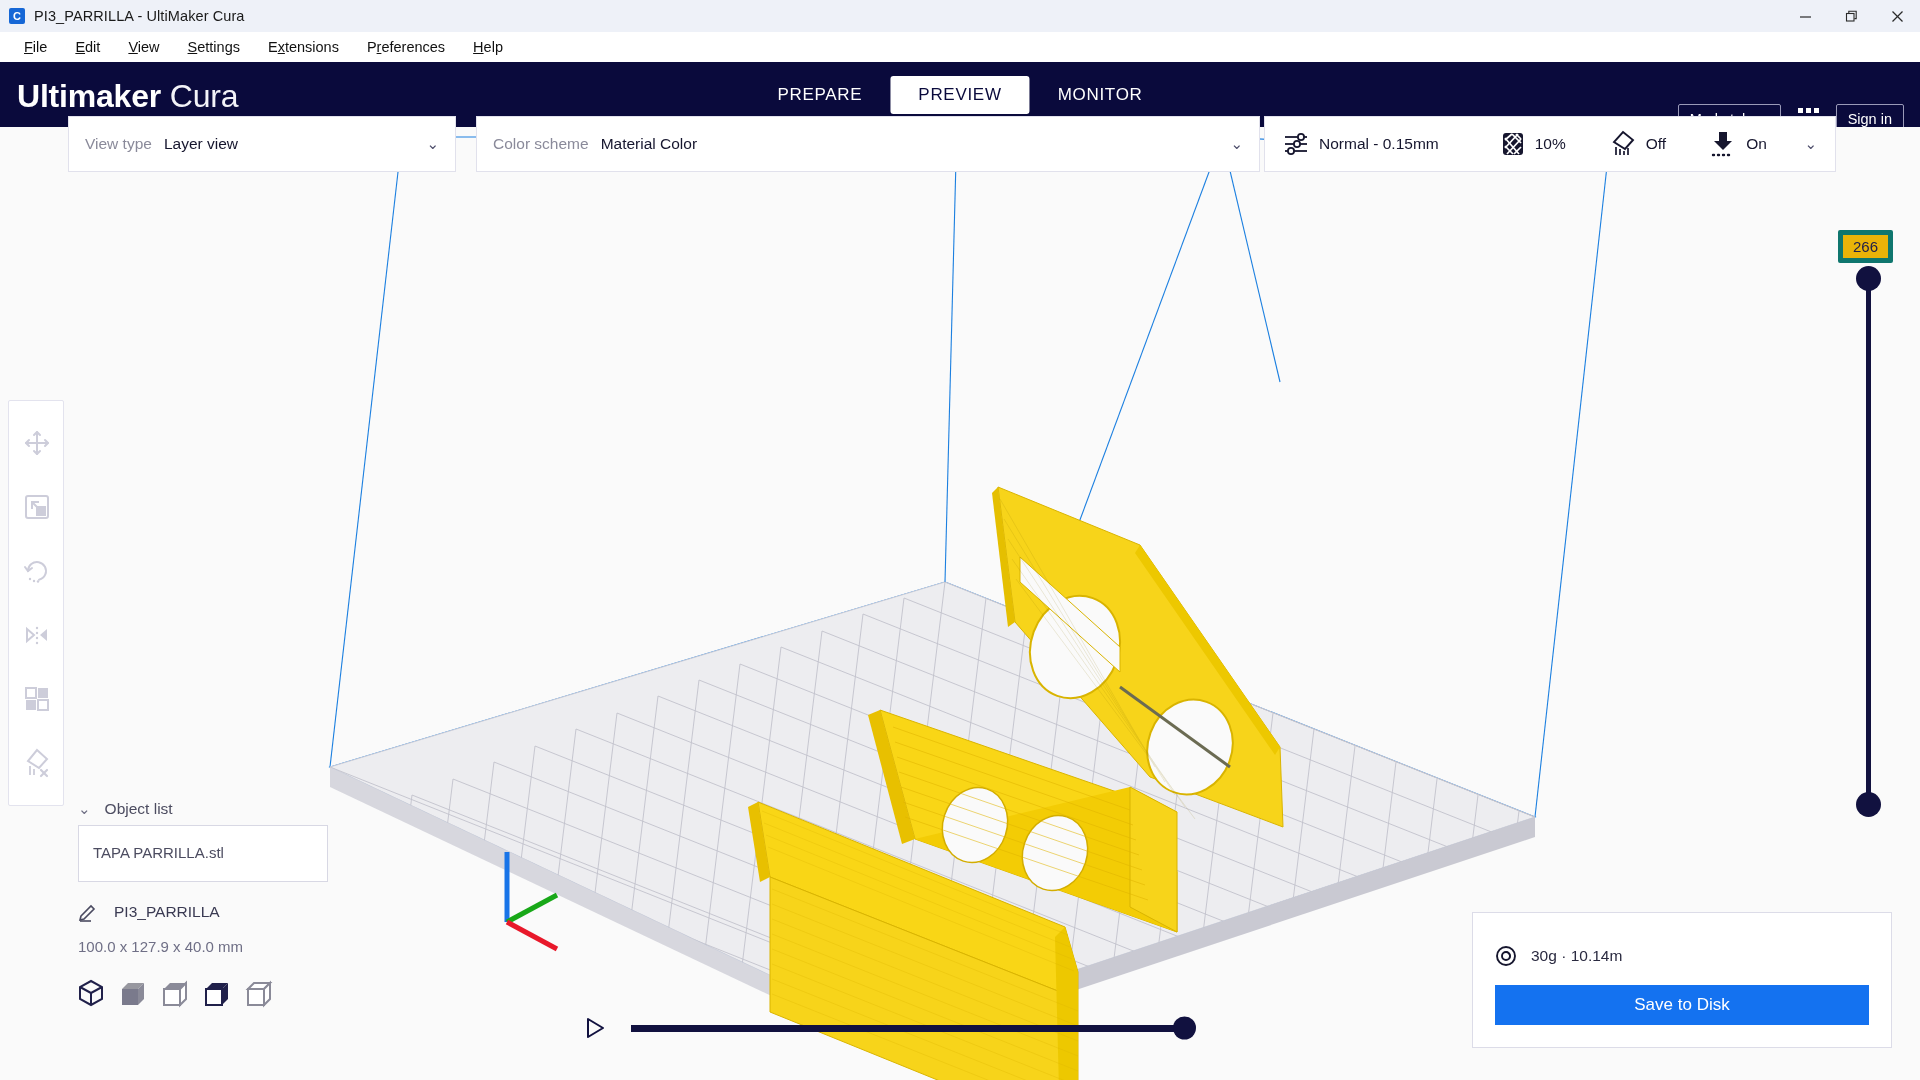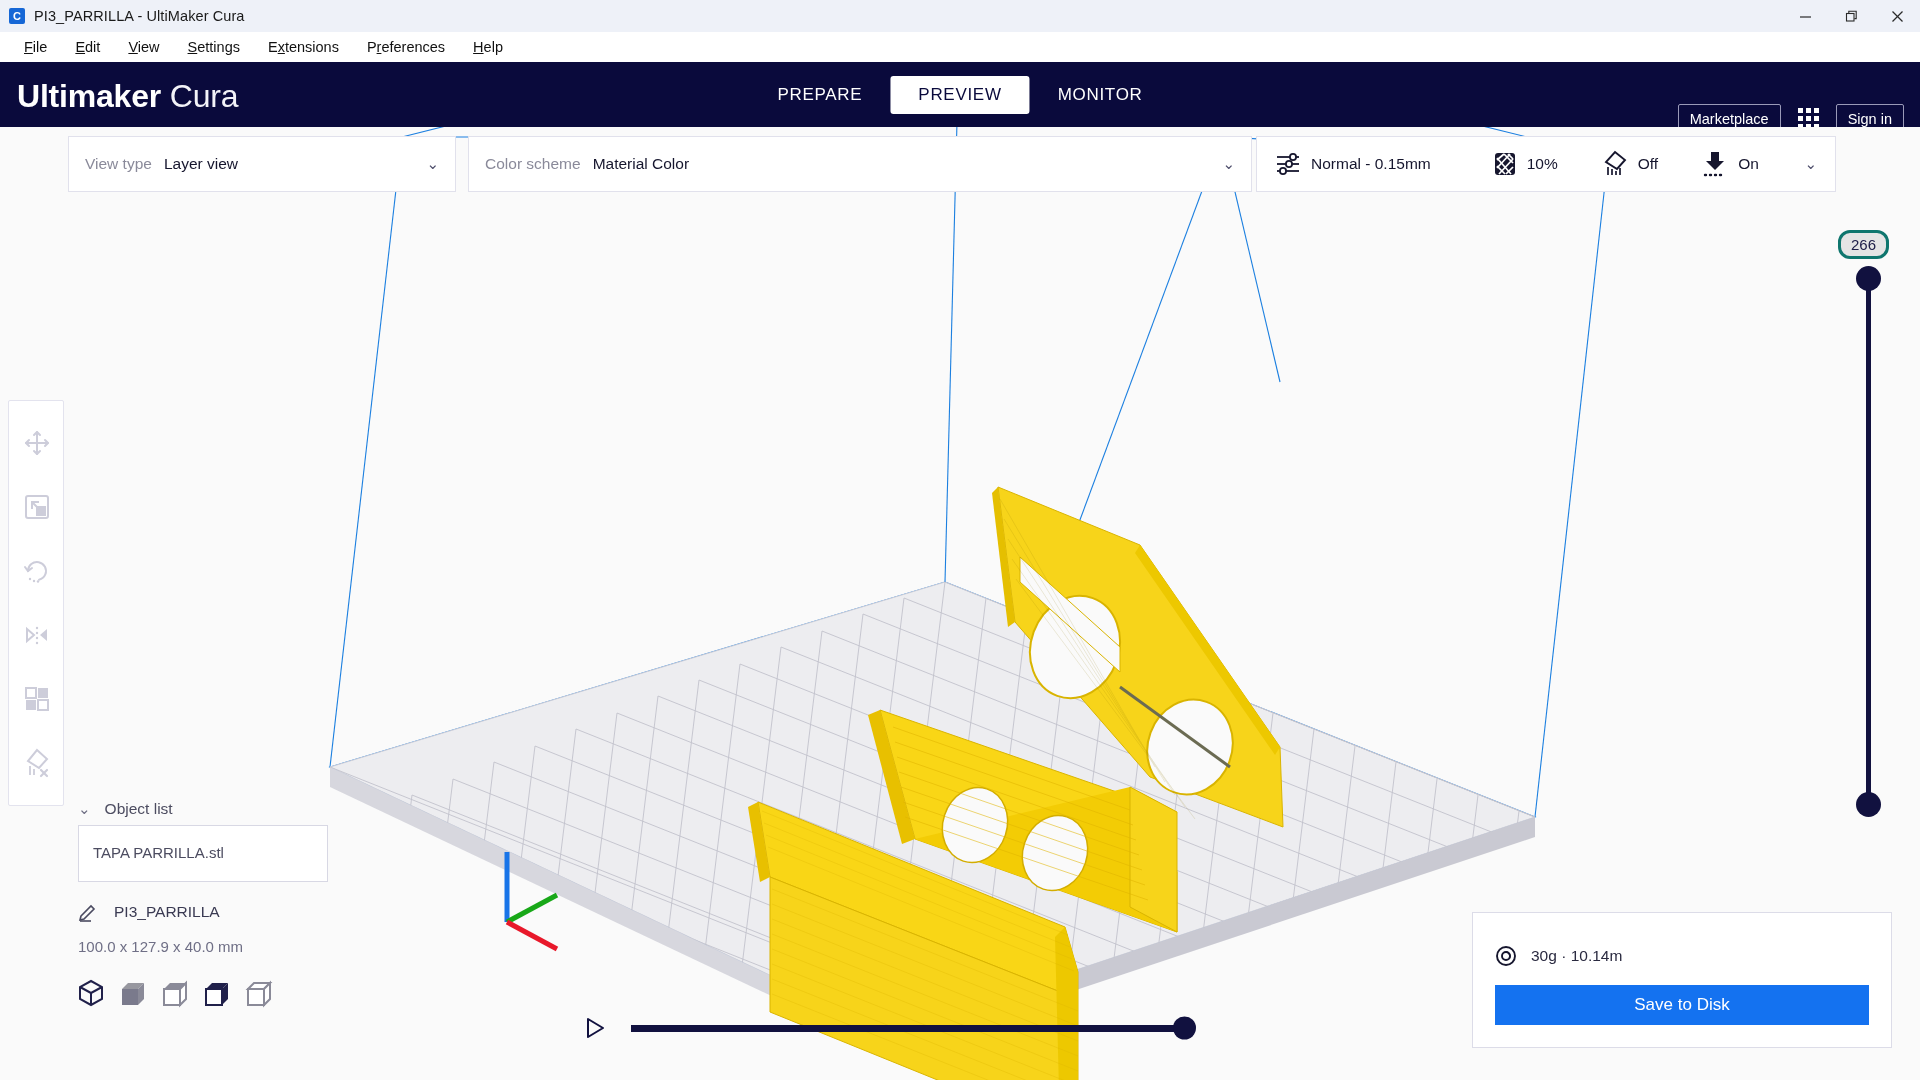--- a/index.html
+++ b/index.html
@@ -80,29 +80,29 @@
 
   
   .viewport {
     position: absolute; top: 127px; left: 0; width: 1920px; height: 953px;
     background: #fafafa; overflow: hidden;
   }
   .viewport svg { position: absolute; top: 0; left: 0; }
 
   
   .settingsbar {
-    position: absolute; top: 136px; left: 68px; width: 1768px; height: 44px;
+    position: absolute; top: 116px; left: 68px; width: 1768px; height: 44px;
     display: flex; background: transparent; z-index: 20;
   }
   .sb-panel {
     background: #fff; border: 1px solid #e1e1ec;
     display: flex; align-items: center; height: 56px;
   }
   .sb-viewtype { width: 388px; padding: 0 16px; }
-  .sb-colorscheme { width: 784px; padding: 8px 16px; margin-left: 12px; }
+  .sb-colorscheme { width: 784px; padding: 8px 16px; margin-left: 20px; }
   .sb-print { flex: 1; padding: 0 18px; margin-left: 4px; }
   .sb-label { font-size: 15.5px; color: #8a8a9a; margin-right: 12px; white-space: nowrap; }
   .sb-value { font-size: 15.5px; color: #16162e; white-space: nowrap; }
   .sb-caret { margin-left: auto; color: #4a4a68; font-size: 15px; }
 
   .pq-item { display: flex; align-items: center; gap: 10px; white-space: nowrap; }
   .pq-item .txt { font-size: 15.5px; color: #16162e; }
   .pq-gap { width: 62px; }
   .pq-gap-sm { width: 44px; }
 
@@ -130,21 +130,21 @@
   .projinfo { margin-top: 20px; }
   .projname-row { display: flex; align-items: center; gap: 16px; }
   .projname { font-size: 15.5px; color: #3a3a52; }
   .projdims { font-size: 15px; color: #6f6f86; margin-top: 16px; }
   .viewcubes { display: flex; gap: 16px; margin-top: 24px; align-items: flex-end; }
 
   
   .layerslider { position: absolute; right: 22px; top: 230px; height: 590px; width: 60px; z-index: 20; }
   .ls-bubble {
     position: absolute; left: 0px; top: 0px;
-    background: #e5e5e5; border: 3px solid #0f766e; border-radius: 12px;
+    background: #eab308; border: 5px solid #0f766e; border-radius: 2px;
     padding: 3px 10px; font-size: 15px; color: #20204a;
   }
   .ls-track {
     position: absolute; left: 28px; top: 42px; width: 5px; height: 535px;
     background: #11113f;
   }
   .ls-handle {
     position: absolute; left: 18px; width: 25px; height: 25px;
     border-radius: 50%; background: #11113f;
   }

